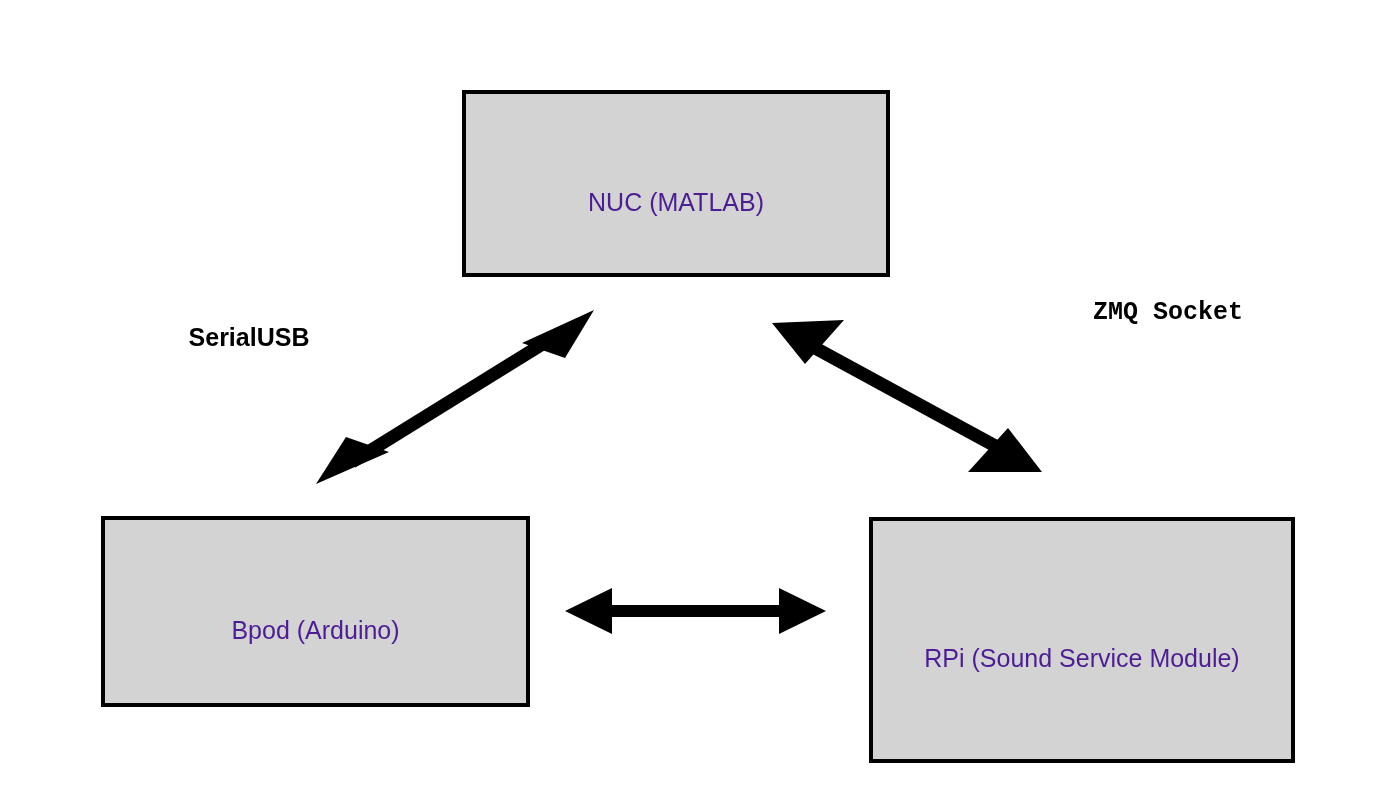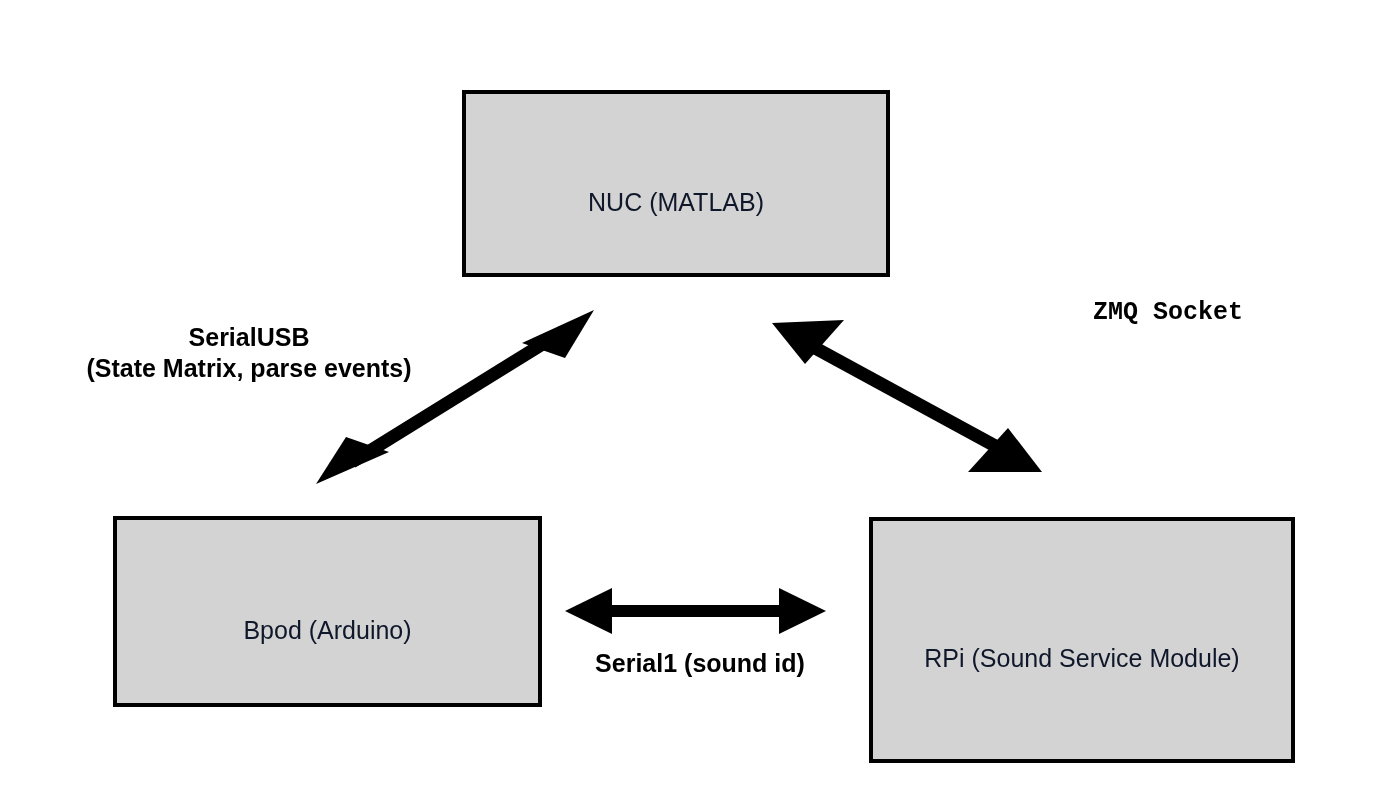--- a/index.html
+++ b/index.html
@@ -23,34 +23,34 @@
     box-sizing: border-box;
     background: #d3d3d3;
     border: 4px solid #000000;
     display: flex;
     align-items: center;
     justify-content: center;
   }
   .node-label {
     font-size: 25px;
     font-weight: 400;
-    color: #0f172a;
+    color: #4c1d95;
     line-height: 1.2;
     text-align: center;
     white-space: nowrap;
     margin-top: 36px;
   }
   #node-nuc {
     left: 462px;
     top: 90px;
     width: 428px;
     height: 187px;
   }
   #node-bpod {
-    left: 113px;
+    left: 101px;
     top: 516px;
     width: 429px;
     height: 191px;
   }
   #node-rpi {
     left: 869px;
     top: 517px;
     width: 426px;
     height: 246px;
   }
@@ -130,24 +130,20 @@
   <div class="node" id="node-bpod">
     <span class="node-label">Bpod (Arduino)</span>
   </div>
 
   <div class="node" id="node-rpi">
     <span class="node-label">RPi (Sound Service Module)</span>
   </div>
 
   <div class="edge-label" id="label-serialusb">
     <div>SerialUSB</div>
-    <div>(State Matrix, parse events)</div>
   </div>
 
   <div class="edge-label" id="label-zmq">
     <div>ZMQ Socket</div>
   </div>
 
-  <div class="edge-label" id="label-serial1">
-    <div>Serial1 (sound id)</div>
-  </div>
 
 </div>
 
 </body></html>

